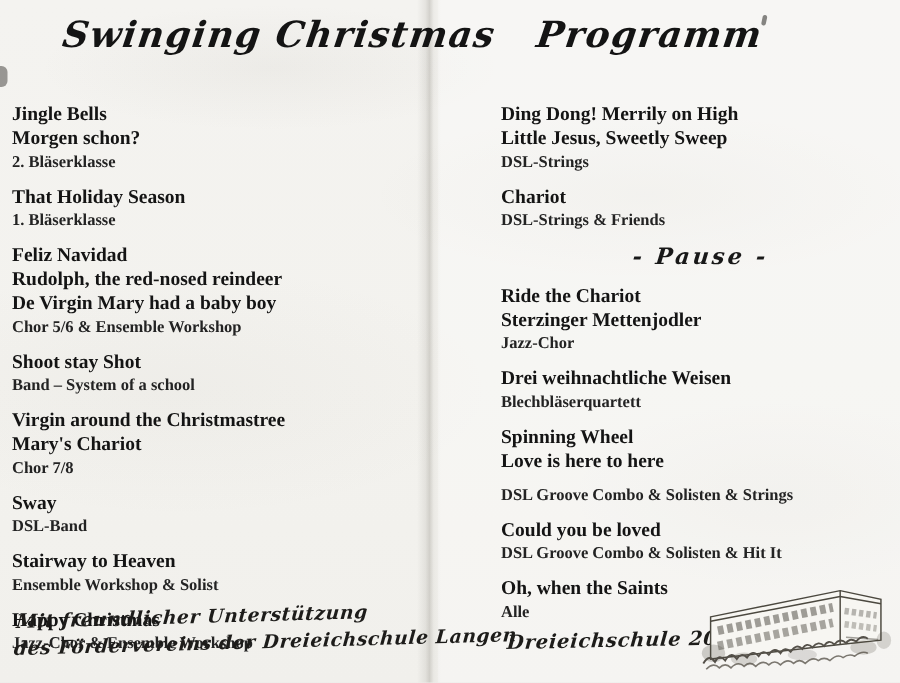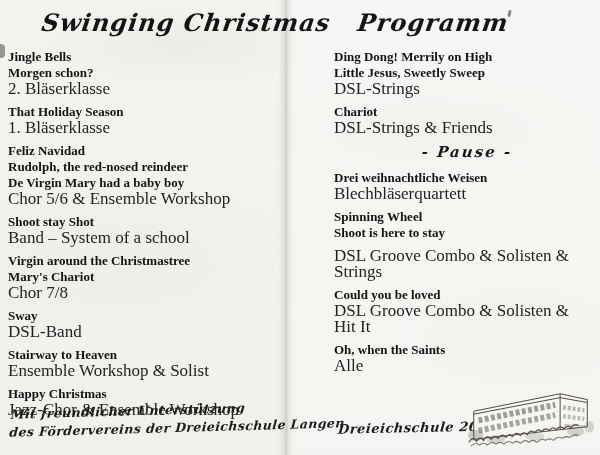--- a/index.html
+++ b/index.html
@@ -19,27 +19,27 @@
   .fold{position:absolute;left:278px;top:0;width:16px;height:455px;
     background:linear-gradient(90deg, transparent 0%, rgba(95,90,78,0.10) 35%, rgba(95,90,78,0.22) 52%, rgba(95,90,78,0.05) 70%, transparent 100%);}
   .edge-mark{position:absolute;left:0;top:44px;width:5px;height:14px;background:rgba(40,38,34,0.45);border-radius:0 4px 4px 0;}
   .tiny-mark{position:absolute;left:508px;top:10px;width:3px;height:7px;background:rgba(40,38,34,0.55);border-radius:2px;transform:rotate(12deg);}
 
   .script{font-family:"DejaVu Serif", serif;font-style:italic;font-weight:700;}
   .page-title{position:absolute;font-size:24px;letter-spacing:1px;transform:skewX(-8deg);white-space:nowrap;color:#141414;}
   .title-left{left:42px;top:8px;}
   .title-right{left:358px;top:8px;}
 
-  .col{position:absolute;top:49px;}
+  .col{position:absolute;top:68px;}
   .col-left{left:8px;width:272px;}
   .col-right{left:334px;width:258px;}
 
   .item{margin-bottom:7px;}
   .song{font-weight:700;font-size:13px;line-height:16px;color:#141414;}
-  .perf{font-weight:400;font-size:17px;line-height:16px;color:#232323;}
+  .perf{font-weight:700;font-size:11px;line-height:16px;color:#232323;}
 
   .pause{font-family:"DejaVu Serif", serif;font-style:italic;font-weight:700;
     font-size:15px;letter-spacing:2px;text-align:center;width:250px;
     margin:4px 0 9px 8px;transform:skewX(-6deg);color:#181818;}
 
   .sponsor{position:absolute;left:10px;top:401px;font-family:"DejaVu Serif",serif;
     font-style:italic;font-weight:600;font-size:12.5px;line-height:18px;
     transform:rotate(-1.6deg) skewX(-6deg);letter-spacing:0.4px;color:#1d1c1a;white-space:nowrap;}
   .credit{position:absolute;left:338px;top:420px;font-family:"DejaVu Serif",serif;
     font-style:italic;font-weight:600;font-size:13px;transform:rotate(-1.2deg) skewX(-6deg);
@@ -110,26 +110,31 @@
       <div class="perf">DSL-Strings</div>
     </div>
     <div class="item">
       <div class="song">Chariot</div>
       <div class="perf">DSL-Strings &amp; Friends</div>
     </div>
 
     <div class="pause">- Pause -</div>
 
     <div class="item">
+      <div class="song">Ride the Chariot</div>
+      <div class="song">Sterzinger Mettenjodler</div>
+      <div class="perf">Jazz-Chor</div>
+    </div>
+    <div class="item">
       <div class="song">Drei weihnachtliche Weisen</div>
       <div class="perf">Blechbläserquartett</div>
     </div>
     <div class="item">
       <div class="song">Spinning Wheel</div>
-      <div class="song">Shoot is here to stay</div>
+      <div class="song">Love is here to here</div>
     </div>
     <div class="item">
       <div class="perf">DSL Groove Combo &amp; Solisten &amp; Strings</div>
     </div>
     <div class="item">
       <div class="song">Could you be loved</div>
       <div class="perf">DSL Groove Combo &amp; Solisten &amp; Hit It</div>
     </div>
     <div class="item">
       <div class="song">Oh, when the Saints</div>

